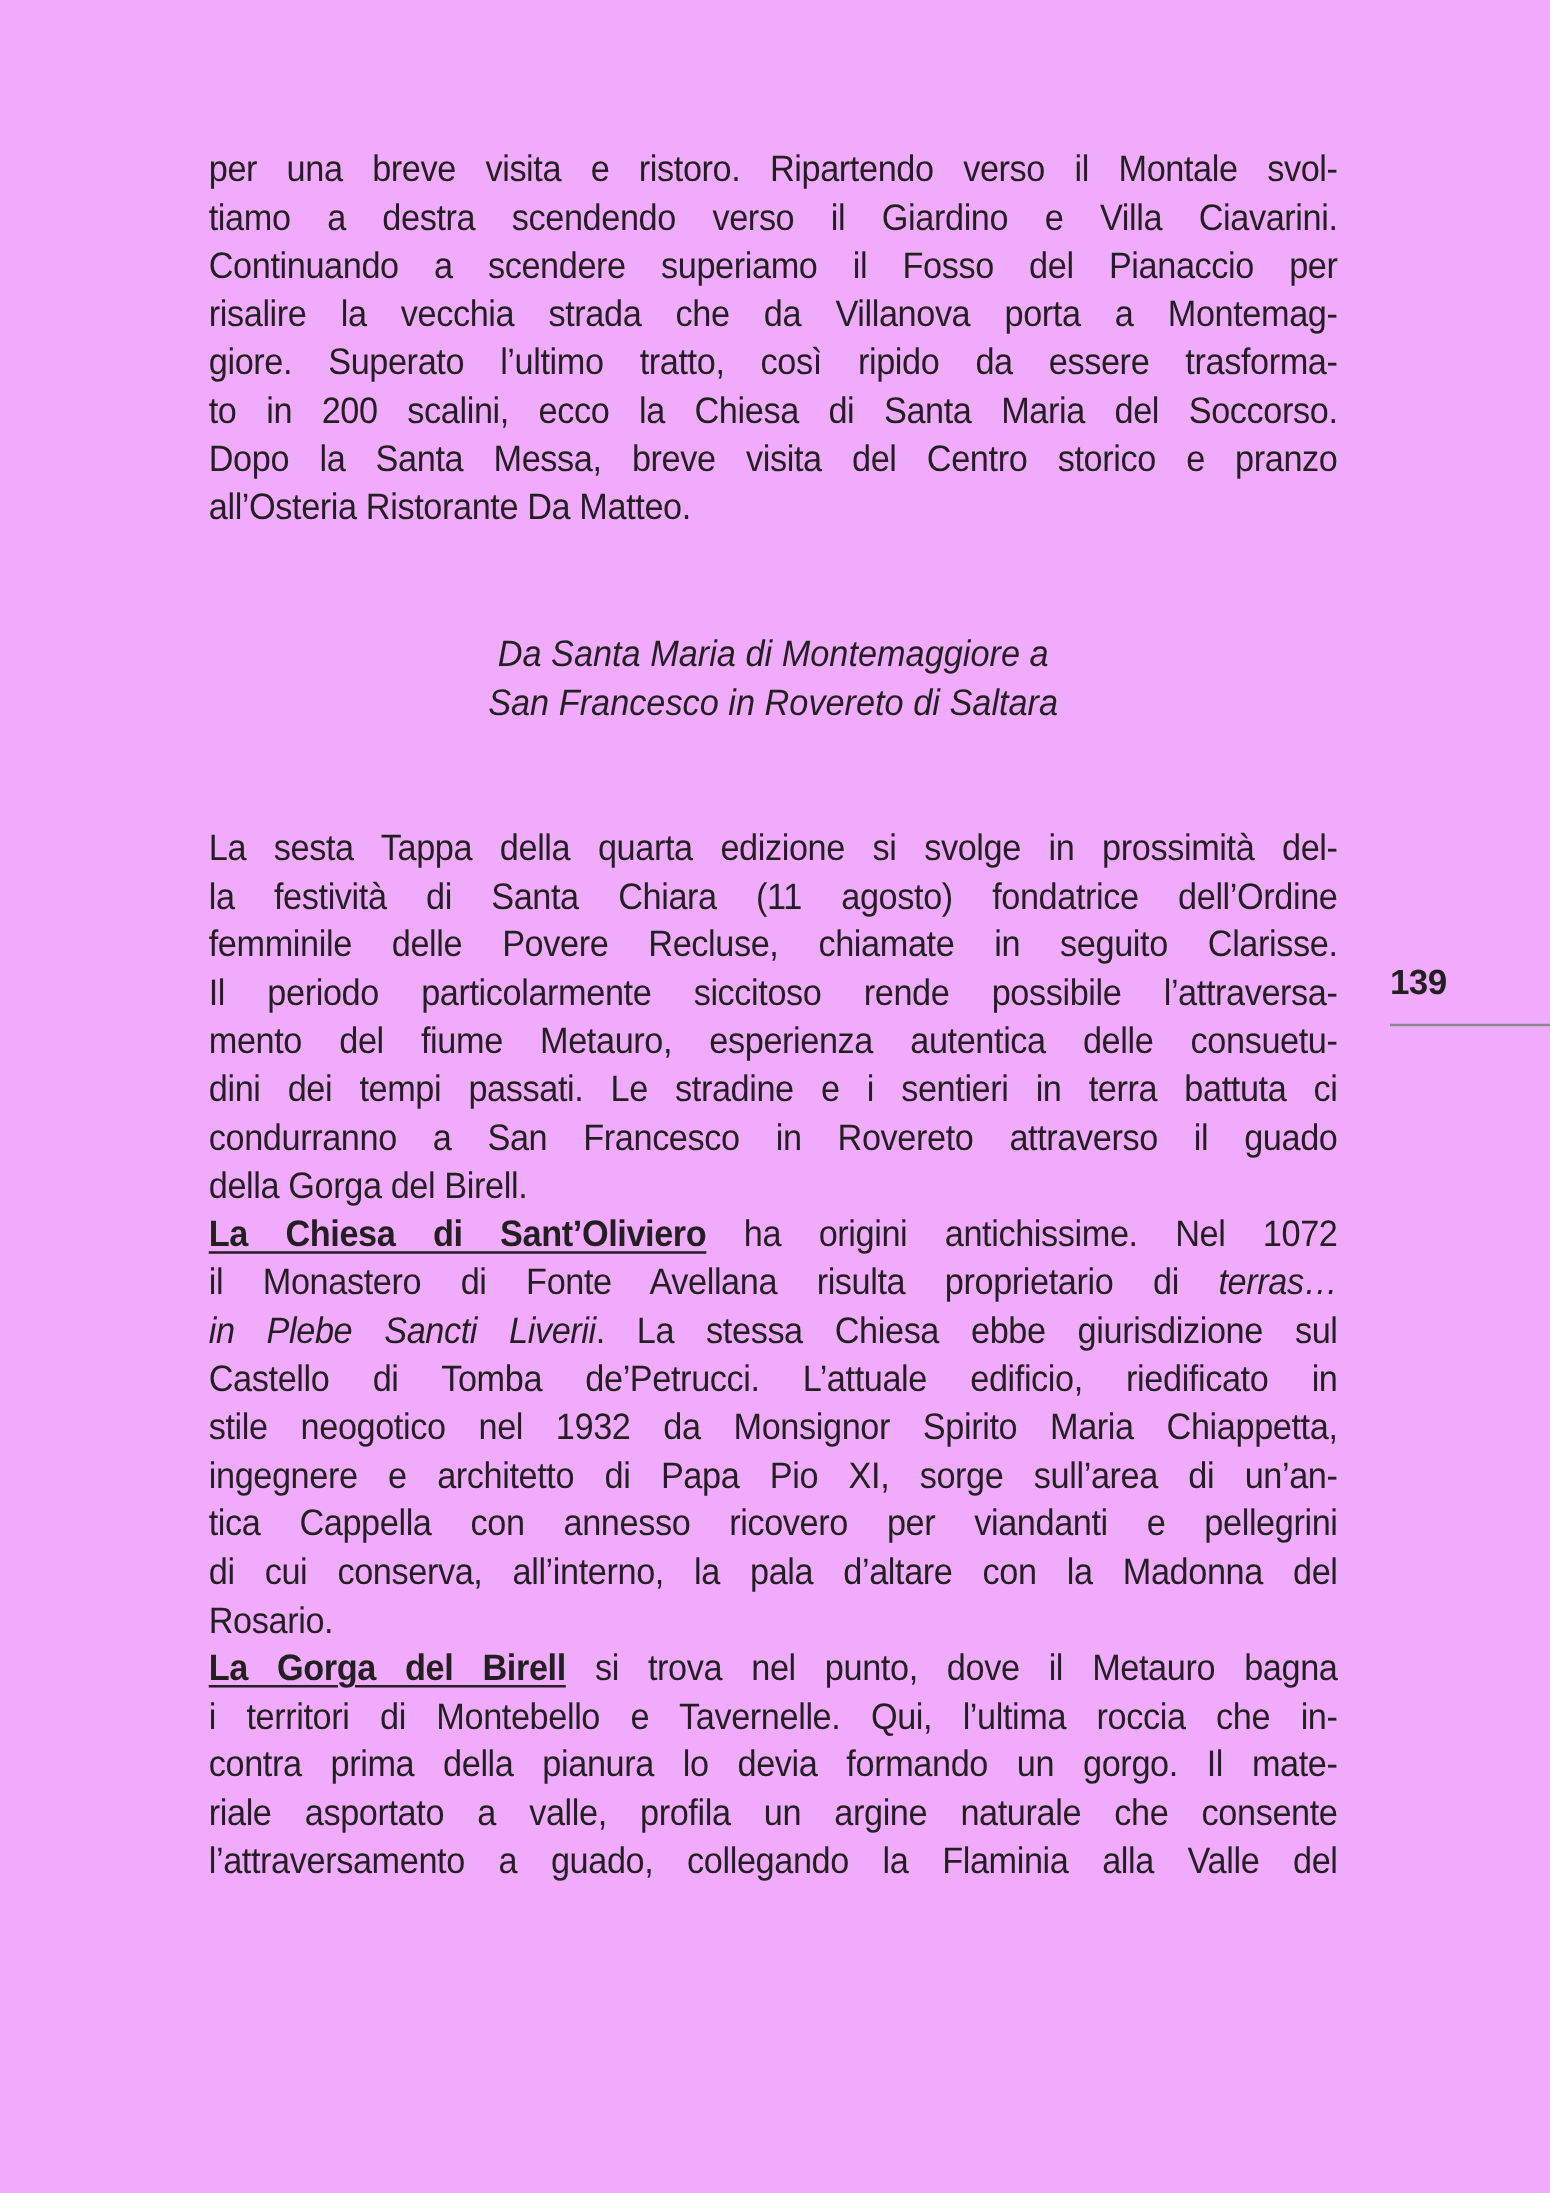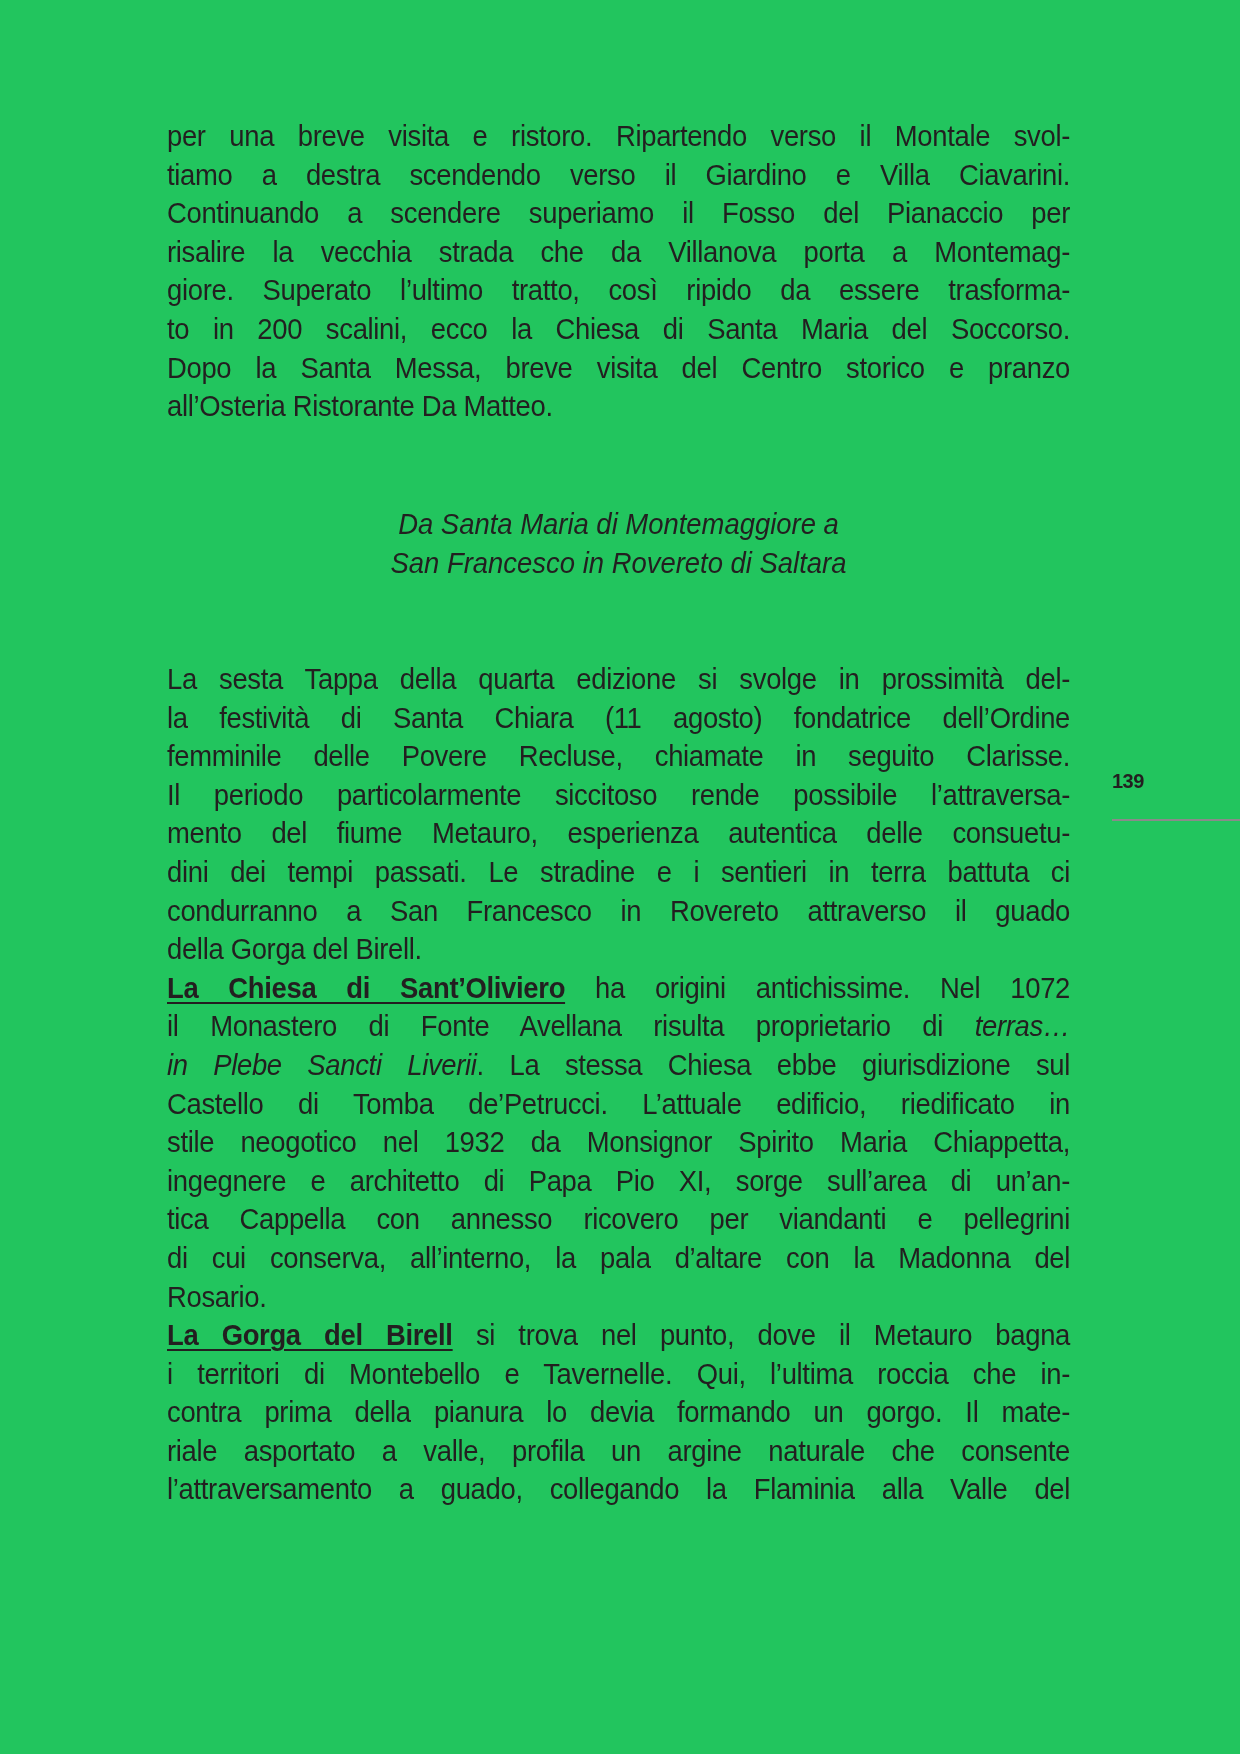--- a/index.html
+++ b/index.html
@@ -1,19 +1,19 @@
 <!DOCTYPE html>
 <html><head>
 <meta charset="utf-8">
 <style>
   html, body { margin: 0; padding: 0; background: #ffffff; }
   body { width: 1240px; height: 1754px; position: relative; overflow: hidden; }
   .page {
     position: absolute; left: 0; top: 0; width: 1240px; height: 1754px;
-    background: #22c55e; color: #231f20;
+    background: #f0abfc; color: #231f20;
     font-family: "Liberation Sans", sans-serif;
   }
   .col {
     position: absolute; left: 167px; width: 903px;
     font-size: 29.5px; line-height: 38.6px;
     text-align: justify; text-align-last: left;
     letter-spacing: -0.35px;
     transform: scaleX(0.93); transform-origin: left top;
     width: 971px;
   }
@@ -27,21 +27,21 @@
     position: absolute; left: 167px; width: 903px; top: 505px;
     text-align: center; font-size: 29.5px; line-height: 38.6px;
   }
   .heading .h-title { font-weight: bold; letter-spacing: -0.2px; }
   .heading .h-title sup { font-size: 15px; vertical-align: 11px; font-weight: bold; }
   .heading .h-sub { font-style: italic; display: block; transform: scaleX(0.93); }
   .block2 { top: 660px; }
 
   .page-number {
     position: absolute; left: 1112px; top: 770px;
-    font-size: 20px; font-weight: bold; color: #231f20;
+    font-size: 28px; font-weight: bold; color: #231f20;
     letter-spacing: -0.5px;
   }
   .page-rule {
     position: absolute; left: 1112px; top: 819px; width: 128px; height: 2px;
     background: #8a8a8a;
   }
 </style>
 </head>
 <body>
 

